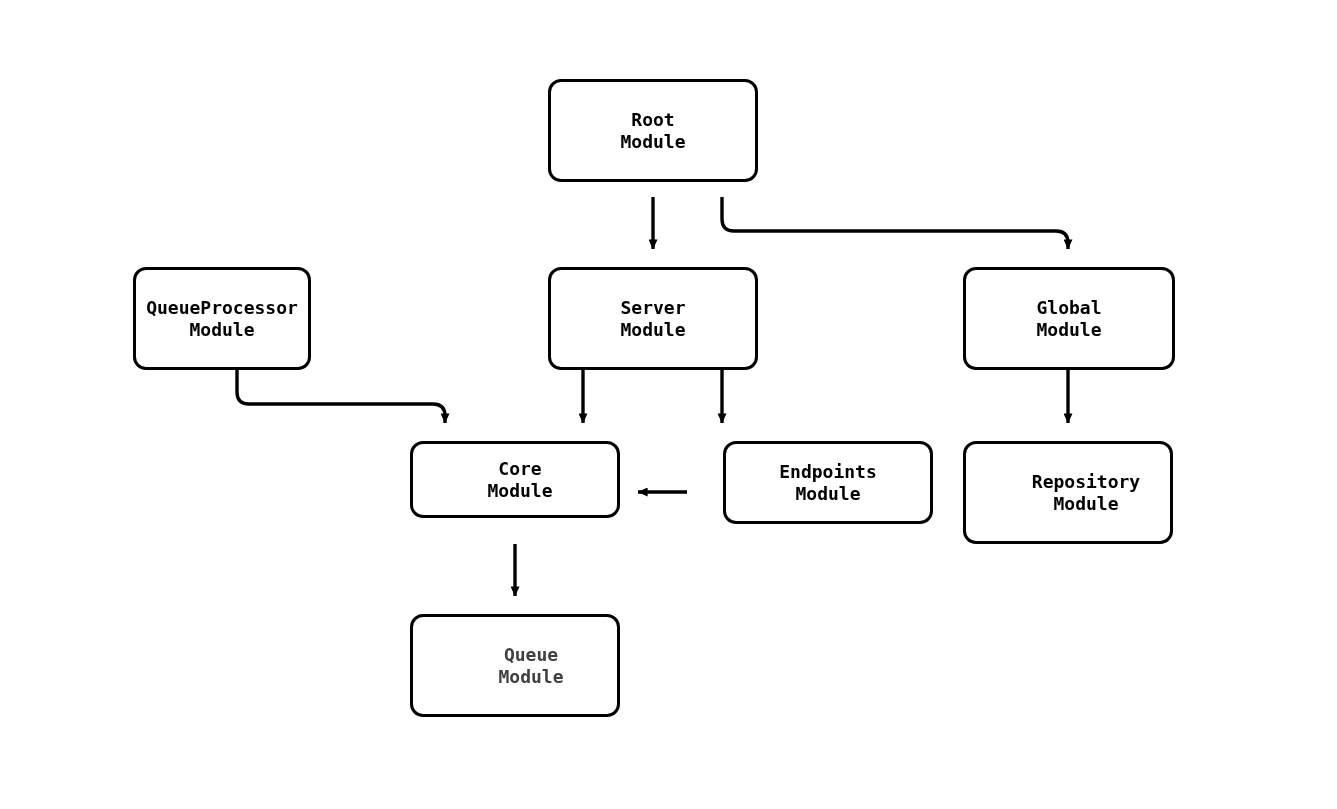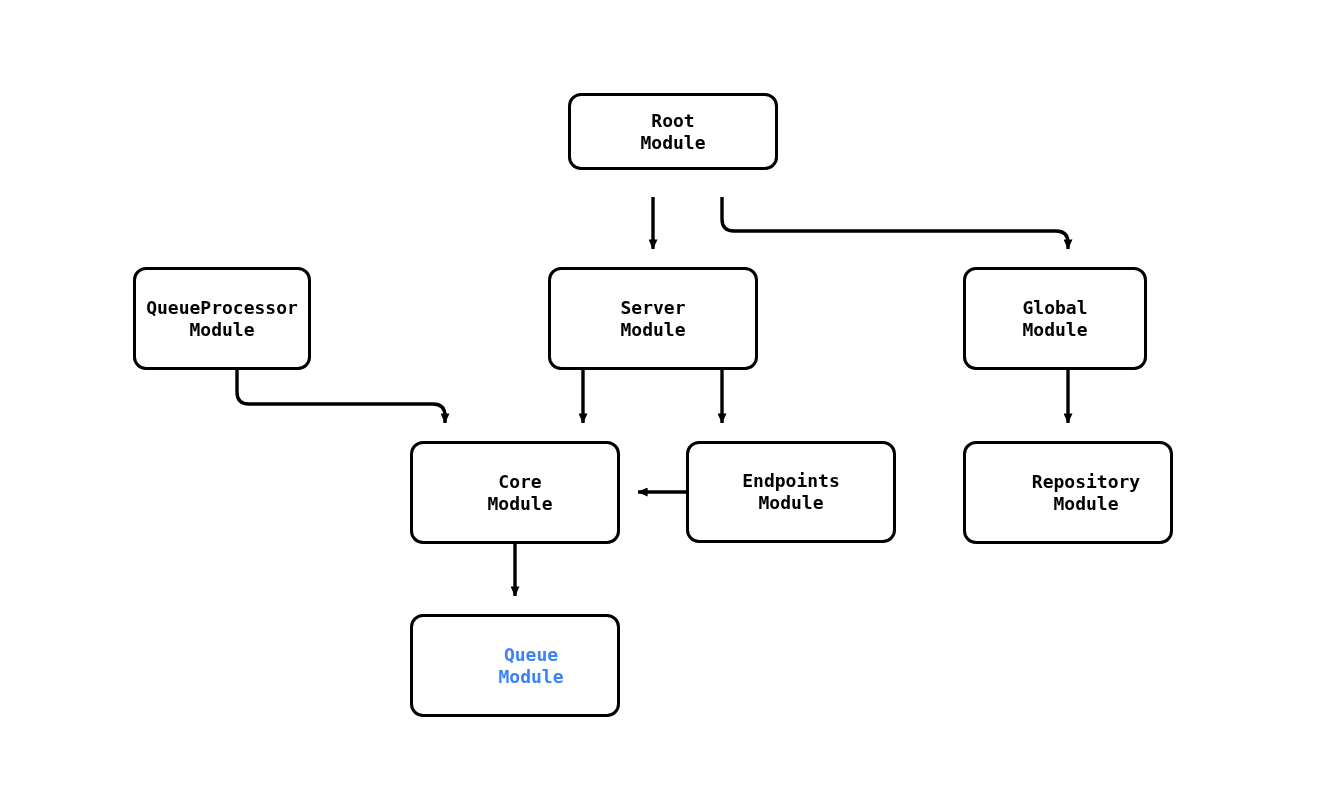--- a/index.html
+++ b/index.html
@@ -63,47 +63,47 @@
         <path d="M 237,370 L 237,392 Q 237,404 249,404 L 433,404 Q 445,404 445,416 L 445,423" marker-end="url(#arrowhead)" stroke="#000000"></path>
         <path d="M 583,370 L 583,423" marker-end="url(#arrowhead)" stroke="#000000"></path>
         <path d="M 722,370 L 722,423" marker-end="url(#arrowhead)" stroke="#000000"></path>
         <path d="M 687,492 L 638,492" marker-end="url(#arrowhead)" stroke="#000000"></path>
         <path d="M 1068,370 L 1068,423" marker-end="url(#arrowhead)" stroke="#000000"></path>
         <path d="M 515,544 L 515,596" marker-end="url(#arrowhead)" stroke="#000000"></path>
       </g>
   </svg>
 
   <div id="nodes">
-      <div class="node" style="left: 548px; top: 93px; width: 210px; height: 77px; border-color: rgb(0, 0, 0); margin-left: 20px;">
+      <div class="node" style="left: 548px; top: 79px; width: 210px; height: 103px; border-color: rgb(0, 0, 0);">
         <div class="node-label" style="color: rgb(0, 0, 0);">Root
 Module</div>
       </div>
       <div class="node" style="left: 133px; top: 267px; width: 178px; height: 103px; border-color: rgb(0, 0, 0);">
         <div class="node-label" style="color: rgb(0, 0, 0);">QueueProcessor
 Module</div>
       </div>
       <div class="node" style="left: 548px; top: 267px; width: 210px; height: 103px; border-color: rgb(0, 0, 0);">
         <div class="node-label" style="color: rgb(0, 0, 0);">Server
 Module</div>
       </div>
-      <div class="node" style="left: 963px; top: 267px; width: 184px; height: 103px; border-color: rgb(0, 0, 0);">
+      <div class="node" style="left: 963px; top: 267px; width: 212px; height: 103px; border-color: rgb(0, 0, 0);">
         <div class="node-label" style="color: rgb(0, 0, 0);">Global
 Module</div>
       </div>
-      <div class="node" style="left: 410px; top: 441px; width: 210px; height: 103px; border-color: rgb(0, 0, 0); padding-left: 10px;">
+      <div class="node" style="left: 410px; top: 441px; width: 210px; height: 77px; border-color: rgb(0, 0, 0); padding-left: 10px;">
         <div class="node-label" style="color: rgb(0, 0, 0);">Core
 Module</div>
       </div>
-      <div class="node" style="left: 686px; top: 441px; width: 210px; height: 102px; border-color: rgb(0, 0, 0);">
+      <div class="node" style="left: 723px; top: 441px; width: 210px; height: 83px; border-color: rgb(0, 0, 0);">
         <div class="node-label" style="color: rgb(0, 0, 0);">Endpoints
 Module</div>
       </div>
       <div class="node" style="left: 963px; top: 441px; width: 210px; height: 103px; border-color: rgb(0, 0, 0); padding-left: 36px;">
         <div class="node-label" style="color: rgb(0, 0, 0);">Repository
 Module</div>
       </div>
       <div class="node" style="left: 410px; top: 614px; width: 210px; height: 103px; border-color: rgb(0, 0, 0);">
-        <div class="node-label" style="color: #3b82f6; margin-left: 32px;">Queue
+        <div class="node-label" style="color: #404040; margin-left: 32px;">Queue
 Module</div>
       </div>
     </div>
 
 </div>
 
 </body></html>

